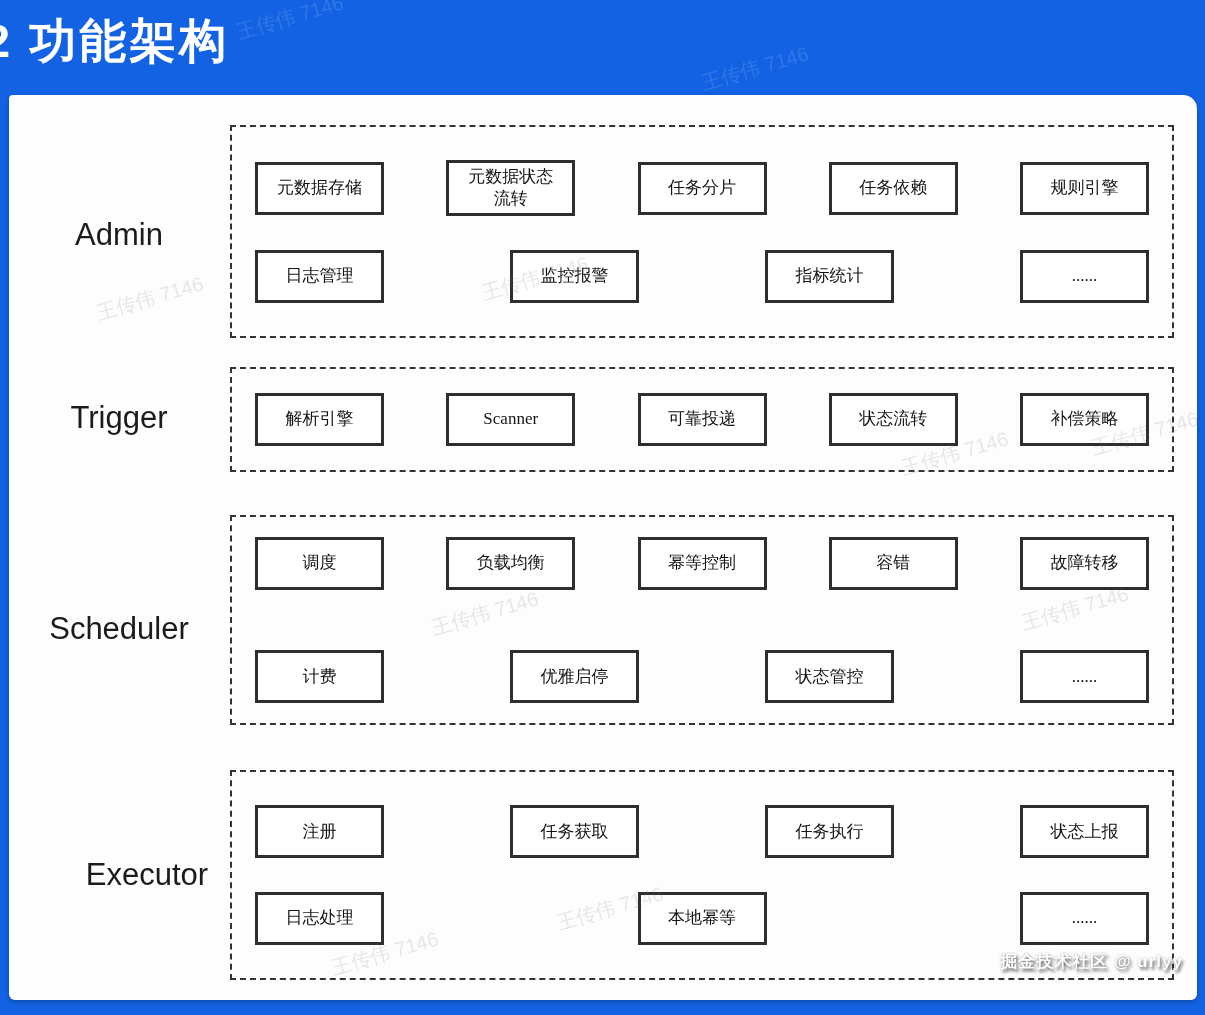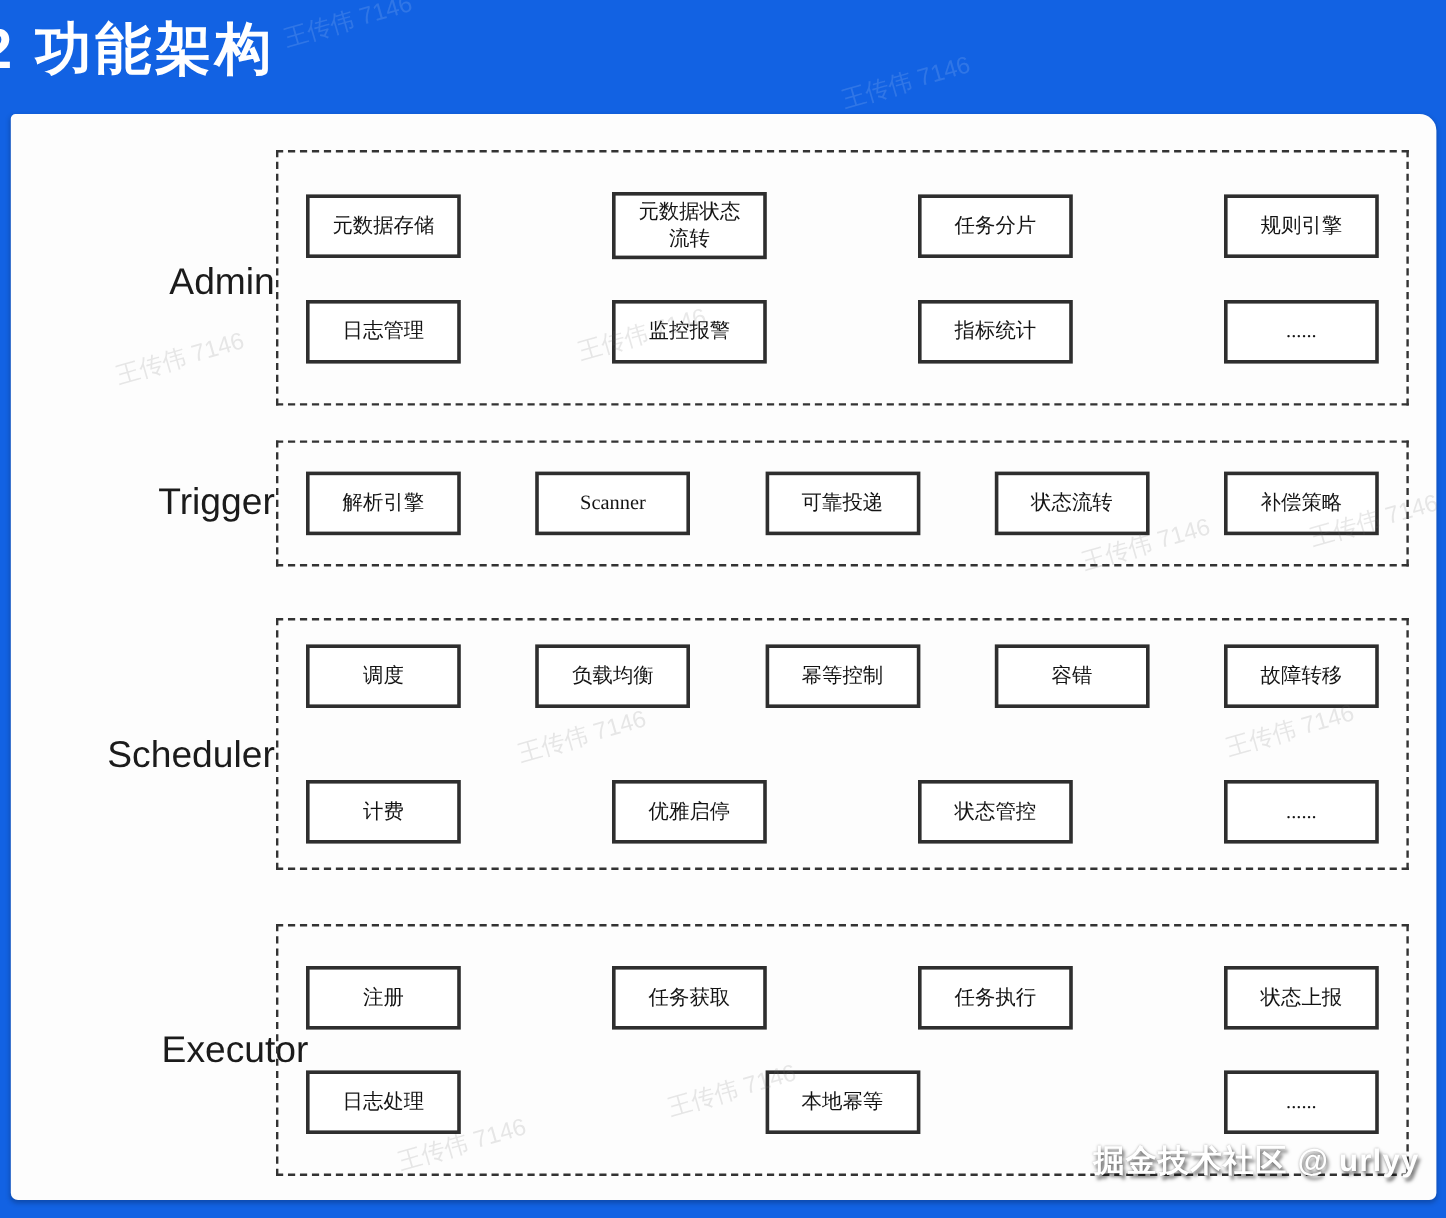--- a/index.html
+++ b/index.html
@@ -23,21 +23,21 @@
     position: absolute;
     left: 9px; top: 95px;
     width: 1188px; height: 905px;
     background: #fdfdfd;
     border-radius: 4px 14px 6px 6px;
     box-shadow: 0 2px 4px rgba(0,0,0,0.25);
   }
   .sec-label {
     position: absolute;
     left: 0; width: 220px;
-    text-align: right;
+    text-align: center;
     font-size: 31px;
     color: #1b1b1b;
     white-space: nowrap;
   }
   .lab-0 { top: 122px; }
   .lab-1 { top: 305px; }
   .lab-2 { top: 516px; }
   .lab-3 { top: 762px; margin-left: 28px; }
   .dashed {
     position: absolute;
@@ -80,21 +80,21 @@
     font-size: 20px;
     color: rgba(110,110,110,0.16);
     transform: rotate(-16deg);
     pointer-events: none;
     white-space: nowrap;
   }
   .wm-light { color: rgba(255,255,255,0.13); }
   .credit {
     position: absolute;
     right: 22px; top: 950px;
-    font-size: 26px;
+    font-size: 17px;
     font-weight: 700;
     color: #ffffff;
     letter-spacing: 1px;
     text-shadow: 0 0 2px rgba(0,0,0,0.35), 2px 3px 3px rgba(0,0,0,0.5);
     white-space: nowrap;
   }
 </style>
 </head>
 <body>
 
@@ -104,20 +104,21 @@
 <span class="wm wm-light" style="left:700px; top:55px;">王传伟 7146</span>
 
 <div class="panel" id="panel">
     <div class="sec-label lab-0">Admin</div>
     <div class="dashed area-0">
       <div class="boxrow">
         <div class="fbox">元数据存储</div>
         <div class="fbox">元数据状态
 流转</div>
         <div class="fbox">任务分片</div>
+        <div class="fbox">任务依赖</div>
         <div class="fbox">规则引擎</div>
       </div>
       <div class="boxrow">
         <div class="fbox">日志管理</div>
         <div class="fbox">监控报警</div>
         <div class="fbox">指标统计</div>
         <div class="fbox">......</div>
       </div>
     </div>
     <div class="sec-label lab-1">Trigger</div>

